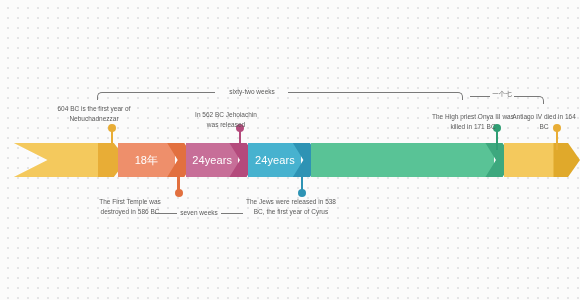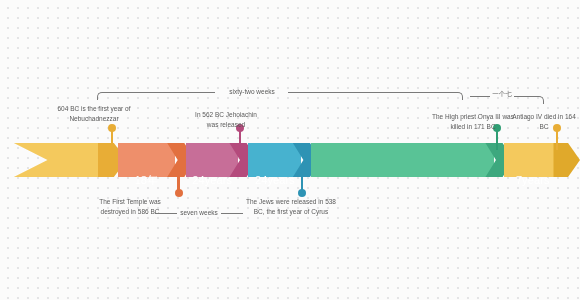--- a/index.html
+++ b/index.html
@@ -36,21 +36,20 @@
     position: absolute;
     top: 143px;
     height: 34px;
     line-height: 34px;
     text-align: center;
     color: #ffffff;
     font-size: 11px;
     letter-spacing: 0.1px;
     white-space: nowrap;
     pointer-events: none;
-    margin-top: 20px;
   }
 
   
   .chev {
     position: absolute;
     top: 143px;
     height: 34px;
     clip-path: polygon(0 0, 62% 0, 100% 50%, 62% 100%, 0 100%, 38% 50%);
   }
 
@@ -138,21 +137,20 @@
   <div class="chev" style="left: 229.463px; width: 27.674px; background-color: rgb(180, 74, 124);"></div>
 
   <div class="seg-body" style="left: 247.913px; width: 53.0417px; background-color: rgb(71, 178, 207);"></div>
   <div class="seg-label" style="left: 249.066px; width: 51.8887px;">24years</div>
   <div class="chev" style="left: 292.883px; width: 27.674px; background-color: rgb(46, 147, 180);"></div>
 
   <div class="seg-body" style="left: 311.332px; width: 182.187px; background-color: rgb(89, 195, 150);"></div>
   <div class="chev" style="left: 485.447px; width: 27.674px; background-color: rgb(61, 168, 126);"></div>
 
   <div class="seg-body" style="left: 503.897px; width: 57.6541px; background-color: rgb(244, 201, 93);"></div>
-  <div class="seg-label" style="left: 503.897px; width: 57.6541px;">7years</div>
   <div class="head" style="left: 553.479px; width: 26.5209px; background-color: rgb(224, 169, 43);"></div>
 
   <div class="marker" style="left: 107.237px; top: 124px; width: 9.22465px; height: 26px;">
     <div class="stem" style="top: 4px; height: 22px; background-color: rgb(232, 173, 54);"></div>
     <div class="dot" style="top: 0px; background-color: rgb(232, 173, 54);"></div>
   </div>
 
   <div class="marker" style="left: 174.115px; top: 171px; width: 9.22465px; height: 26px;">
     <div class="stem" style="top: 0px; height: 22px; background-color: rgb(226, 112, 63);"></div>
     <div class="dot" style="top: 18px; background-color: rgb(226, 112, 63);"></div>

